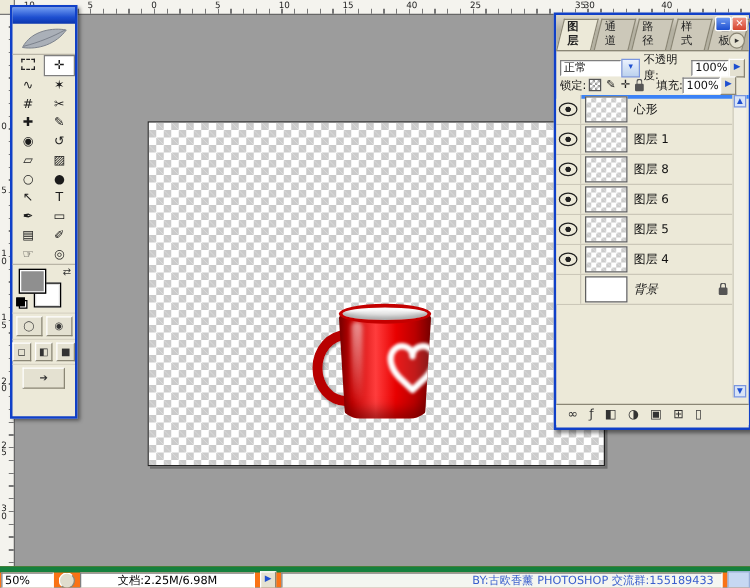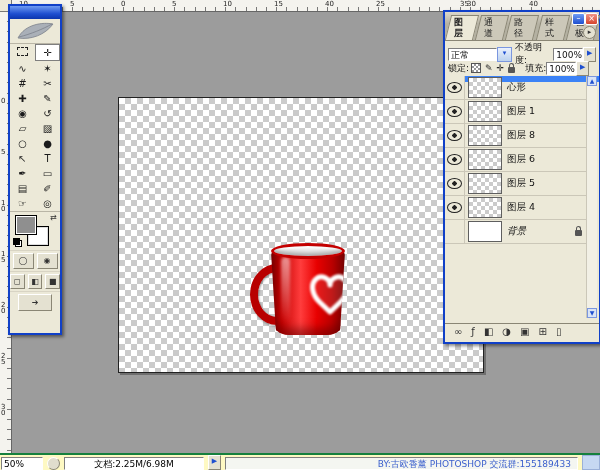--- a/index.html
+++ b/index.html
@@ -80,21 +80,21 @@
     display:flex;align-items:flex-end;padding-left:3px;border-bottom:1px solid #8a8675}
   .lp-tab{font-size:9px;line-height:11px;padding:1px 5px 1px;background:#ccc8b9;
     border:1px solid #8a8675;border-bottom:none;margin-right:2px;transform:skewX(-14deg);color:#222}
   .lp-tab>span{display:inline-block;transform:skewX(14deg)}
   .lp-tab.active{background:#ece9d8;font-weight:bold}
   .panel-menu{position:absolute;right:3px;top:14px;width:11px;height:11px;border-radius:50%;
     background:#e4e1d1;border:1px solid #8a8675;font-size:7px;line-height:10px;text-align:center;color:#333}
   .lp-blend{position:absolute;left:0;right:0;top:28px;height:20px;display:flex;align-items:center;
     padding:4px 3px;font-size:9px;color:#111}
   .lp-lock{position:absolute;left:0;right:0;top:48px;height:16px;display:flex;align-items:center;
-    padding:0 3px;font-size:9px;color:#111;border-bottom:6px solid #3b82f6}
+    padding:0 3px;font-size:9px;color:#111;border-bottom:3px solid #3b82f6}
   .field{background:#fff;border:1px solid;border-color:#7f7f7f #fff #fff #7f7f7f;
     height:13px;line-height:12px;padding:0 2px;box-sizing:border-box}
   .drop-btn{width:13px;height:13px;background:linear-gradient(180deg,#eaf1fd,#bcd2ee);
     border:1px solid #7a96df;color:#1e4fd0;font-size:7px;line-height:11px;text-align:center}
   .spin-btn{width:11px;height:13px;background:#e4e1d1;border:1px solid;
     border-color:#fff #8a8675 #8a8675 #fff;color:#1e4fd0;font-size:7px;line-height:11px;text-align:center}
   .lock-ico{font-size:9px;margin:0 2px;color:#222;display:inline-flex;align-items:center}
   .lock-checker{width:8px;height:8px;background-color:#fff;border:1px solid #555;
     background-image:linear-gradient(45deg,#999 25%,transparent 25%,transparent 75%,#999 75%),
       linear-gradient(45deg,#999 25%,transparent 25%,transparent 75%,#999 75%);
@@ -126,22 +126,22 @@
   
   .lscroll{position:absolute;right:2px;top:64px;width:11px;height:242px;background:#f2f0e5;
     border-left:1px solid #cbc7b8;box-sizing:border-box}
   .scroll-btn{position:absolute;left:0;width:10px;height:10px;background:#d9e4f6;
     border:1px solid #7a96df;box-sizing:border-box;color:#1e4fd0;font-size:6px;
     line-height:8px;text-align:center}
   .lp-icons{position:absolute;left:0;right:0;bottom:2px;height:16px;border-top:1px solid #8a8675;
     display:flex;align-items:center;gap:9px;padding:0 9px;font-size:10px;color:#333;background:#ece9d8}
   .lp-icons span{line-height:12px}
   
-  .statusbar{position:absolute;left:0;right:0;bottom:0;height:17px;background:#fef9c3;
-    border-top:2px solid #15803d;display:flex;align-items:flex-end;gap:4px;font-size:9px;z-index:6;
+  .statusbar{position:absolute;left:0;right:0;bottom:0;height:17px;background:#f97316;
+    border-top:5px solid #15803d;display:flex;align-items:center;gap:4px;font-size:9px;z-index:6;
     padding-left:1px;box-sizing:border-box}
   .sb-zoom{width:42px;flex:none}
   .sb-circle{width:11px;height:11px;border-radius:50%;background:#e0ddcd;flex:none;
     border:1px solid;border-color:#fff #8a8675 #8a8675 #fff}
   .sb-doc{width:140px;text-align:center;flex:none}
   .sb-arrow{flex:none}
   .sb-msg{flex:1;text-align:right;color:#3a5fcd;padding-right:6px;overflow:hidden;
     white-space:nowrap;background:#f4f6f1}
   .sb-corner{width:18px;height:15px;background:#c6d8f2;flex:none;border:1px solid #9ab0d8;box-sizing:border-box}
 </style>

